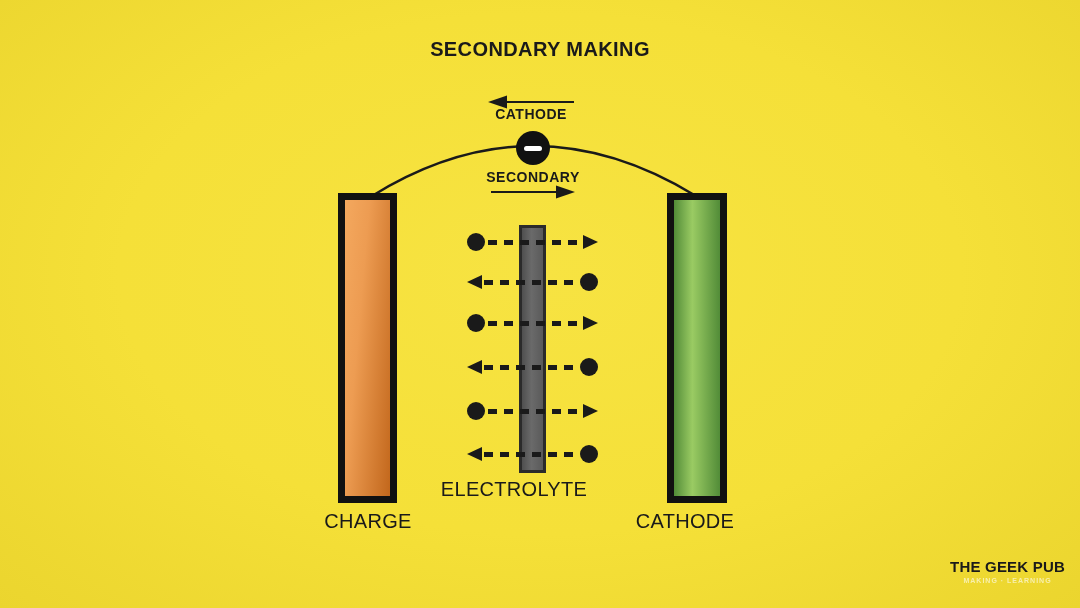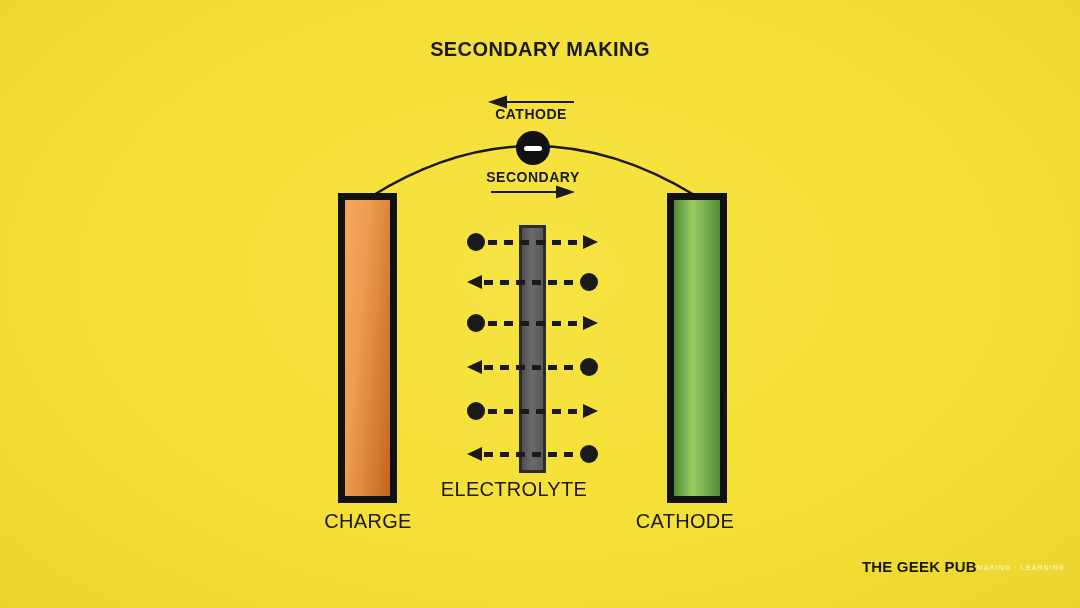--- a/index.html
+++ b/index.html
@@ -55,21 +55,21 @@
     background:repeating-linear-gradient(90deg, var(--ink) 0 9px, transparent 9px 16px);}
   .ion-row .head{position:absolute; top:3px; width:0; height:0;
     border-top:7px solid transparent; border-bottom:7px solid transparent;}
   .ion-row.right .dot{left:0;}
   .ion-row.right .dash{left:21px; right:17px;}
   .ion-row.right .head{right:0; border-left:15px solid var(--ink);}
   .ion-row.left .dot{right:0;}
   .ion-row.left .dash{right:21px; left:17px;}
   .ion-row.left .head{left:0; border-right:15px solid var(--ink);}
 
-  .logo{right:15px; top:558px; display:flex; flex-direction:row; align-items:center;}
+  .logo{right:15px; top:558px; display:flex; flex-direction:column; align-items:center;}
   .logo .brand{color:var(--ink); font-size:15px; font-weight:bold; letter-spacing:.2px; white-space:nowrap;}
   .logo .tagline{color:var(--tagline); font-size:7px; font-weight:bold; letter-spacing:1px; margin-top:2px; white-space:nowrap;}
 </style>
 </head>
 <body>
 
 <div class="stage">
 
   <div class="abs label title">SECONDARY MAKING</div>
 

